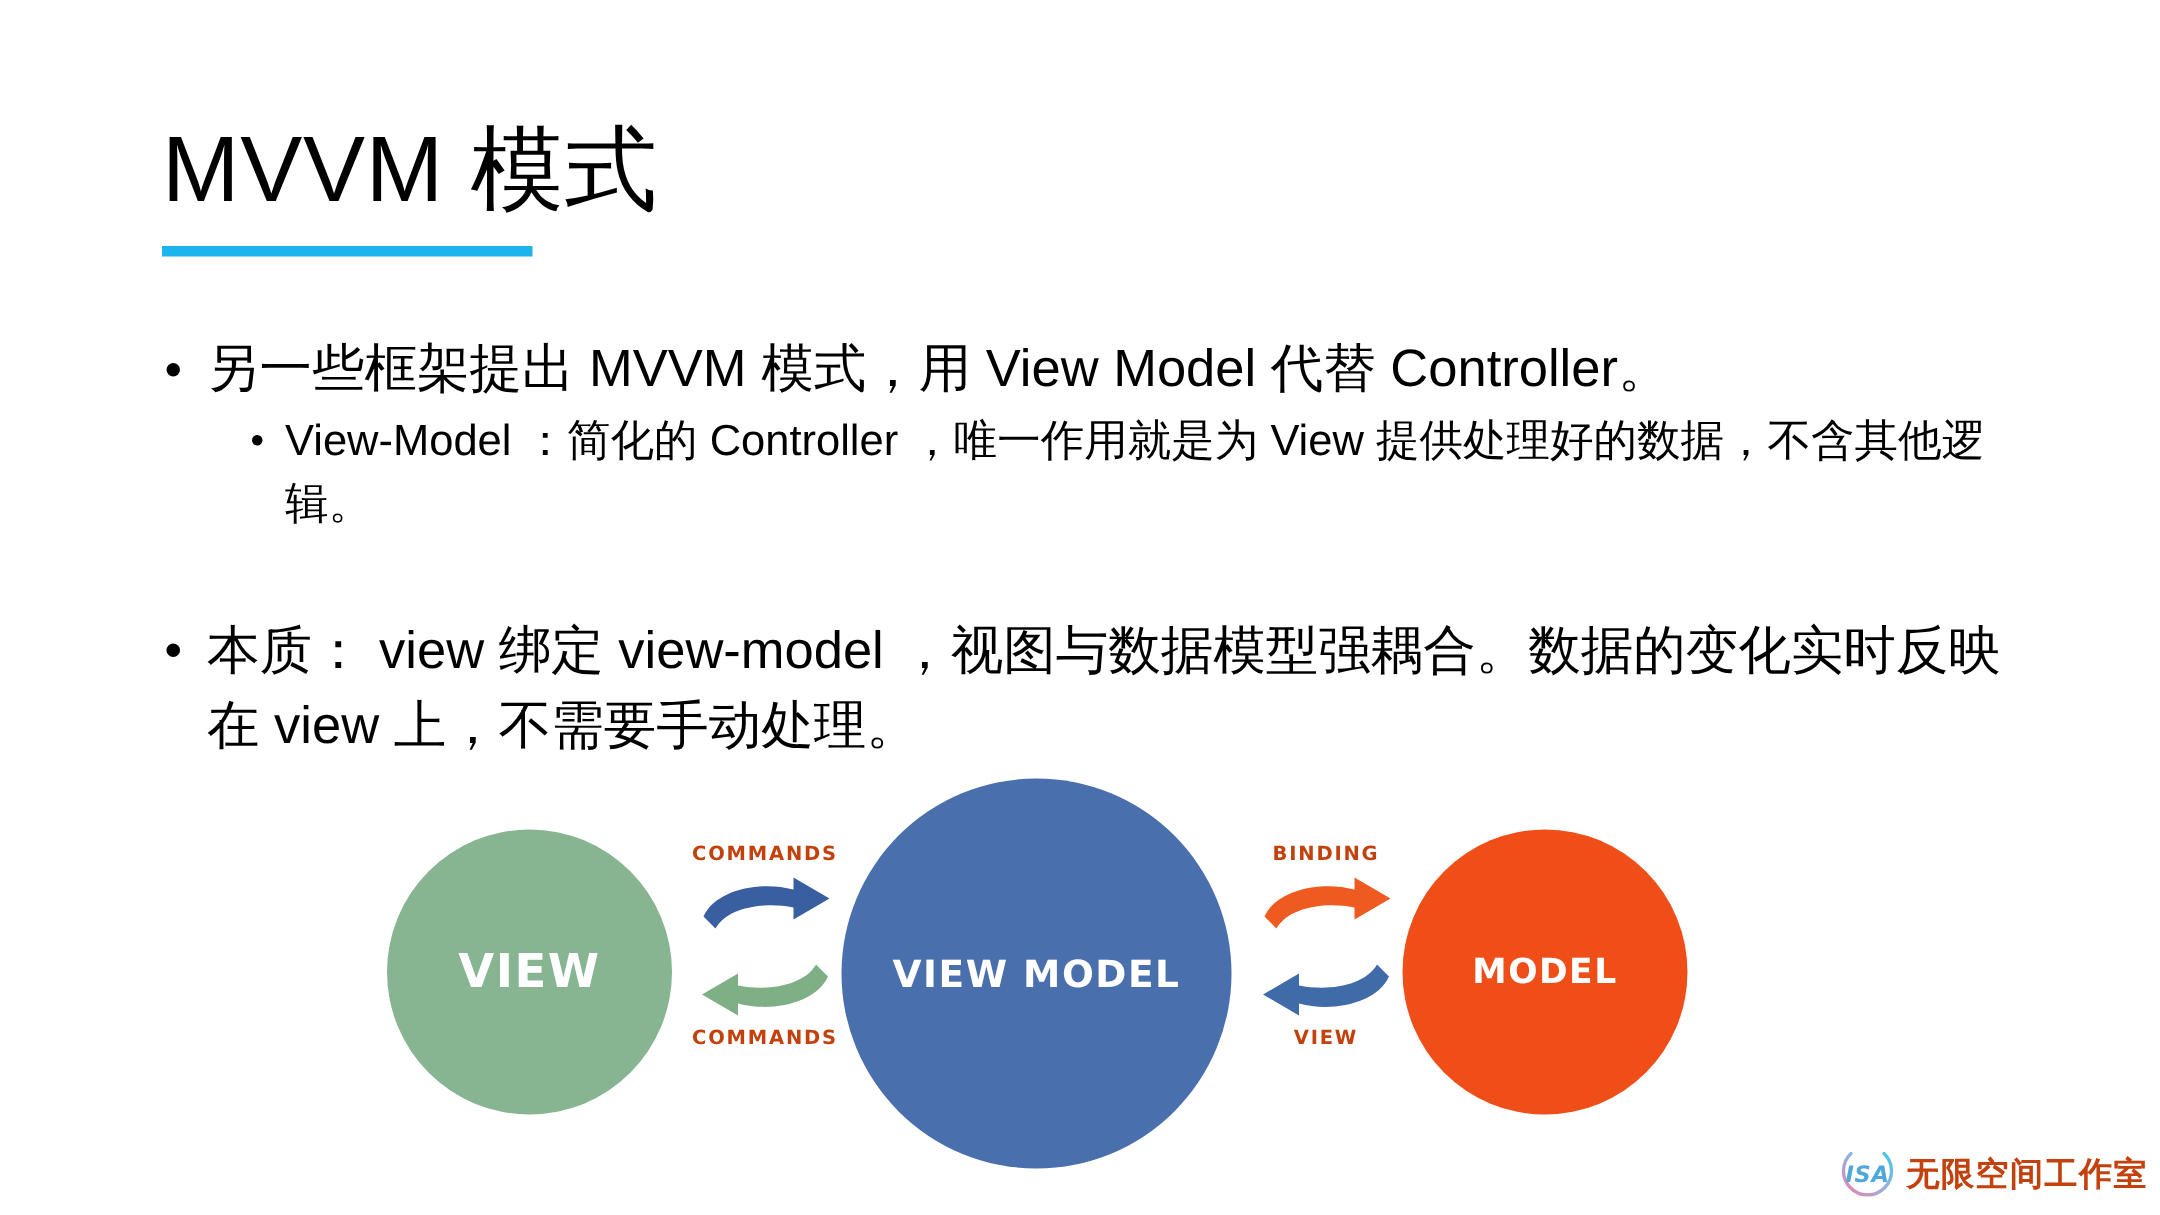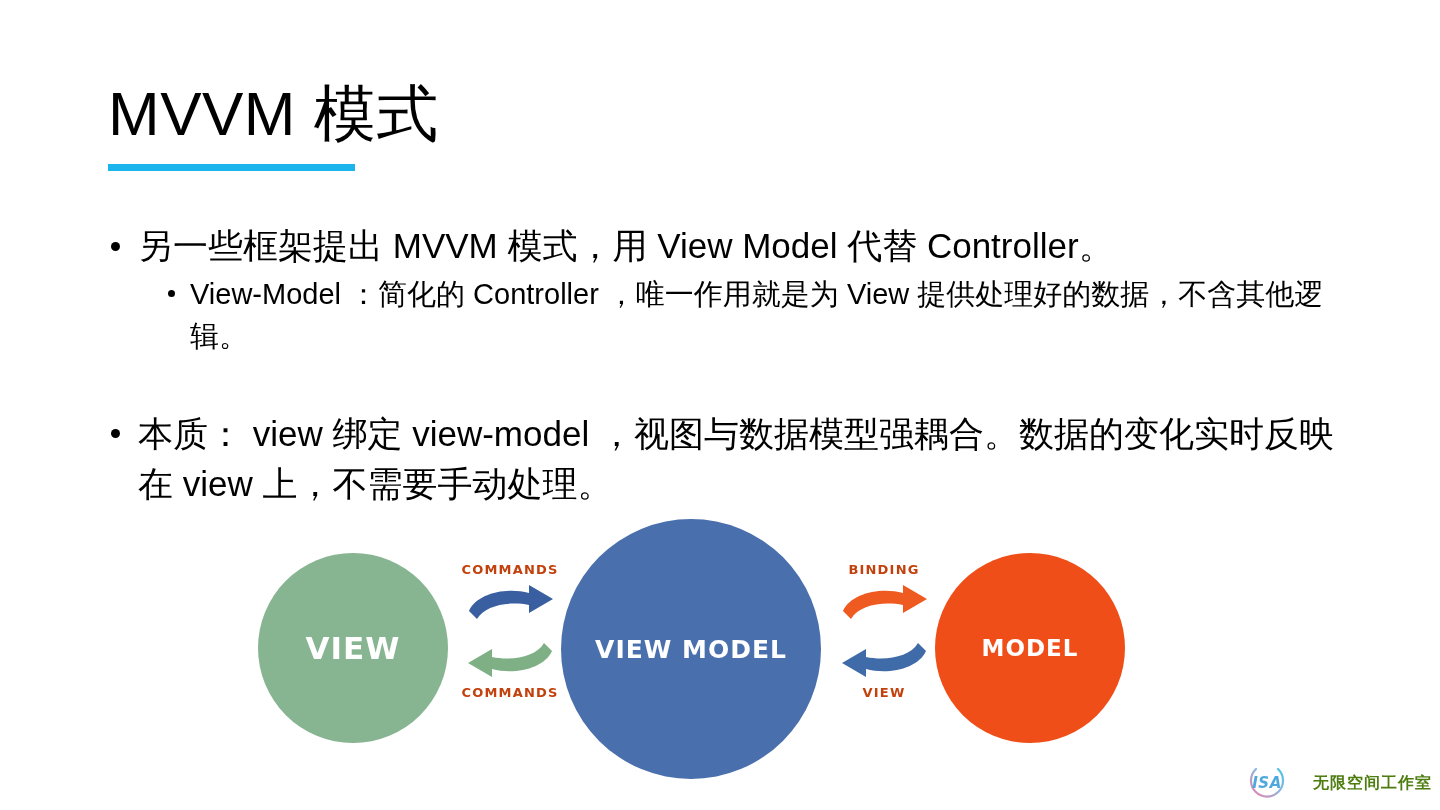--- a/index.html
+++ b/index.html
@@ -189,25 +189,24 @@
   #logo-initials {
     position: relative;
     font-family: "DejaVu Sans", sans-serif;
     font-size: 15px;
     font-weight: 700;
     font-style: italic;
     color: #4FA8DC;
     letter-spacing: 0.5px;
   }
   #logo-text {
-    font-size: 16px;
-    font-weight: 700;
-    color: #4d7c0f;
+    font-size: 22px;
+    font-weight: 700;
+    color: #c2410c;
     letter-spacing: 1px;
-    margin-left: 20px;
   }
 </style>
 </head>
 <body>
 
 <div id="slide">
 
   <div id="body-block">
 
     <div class="bullet-l1">

